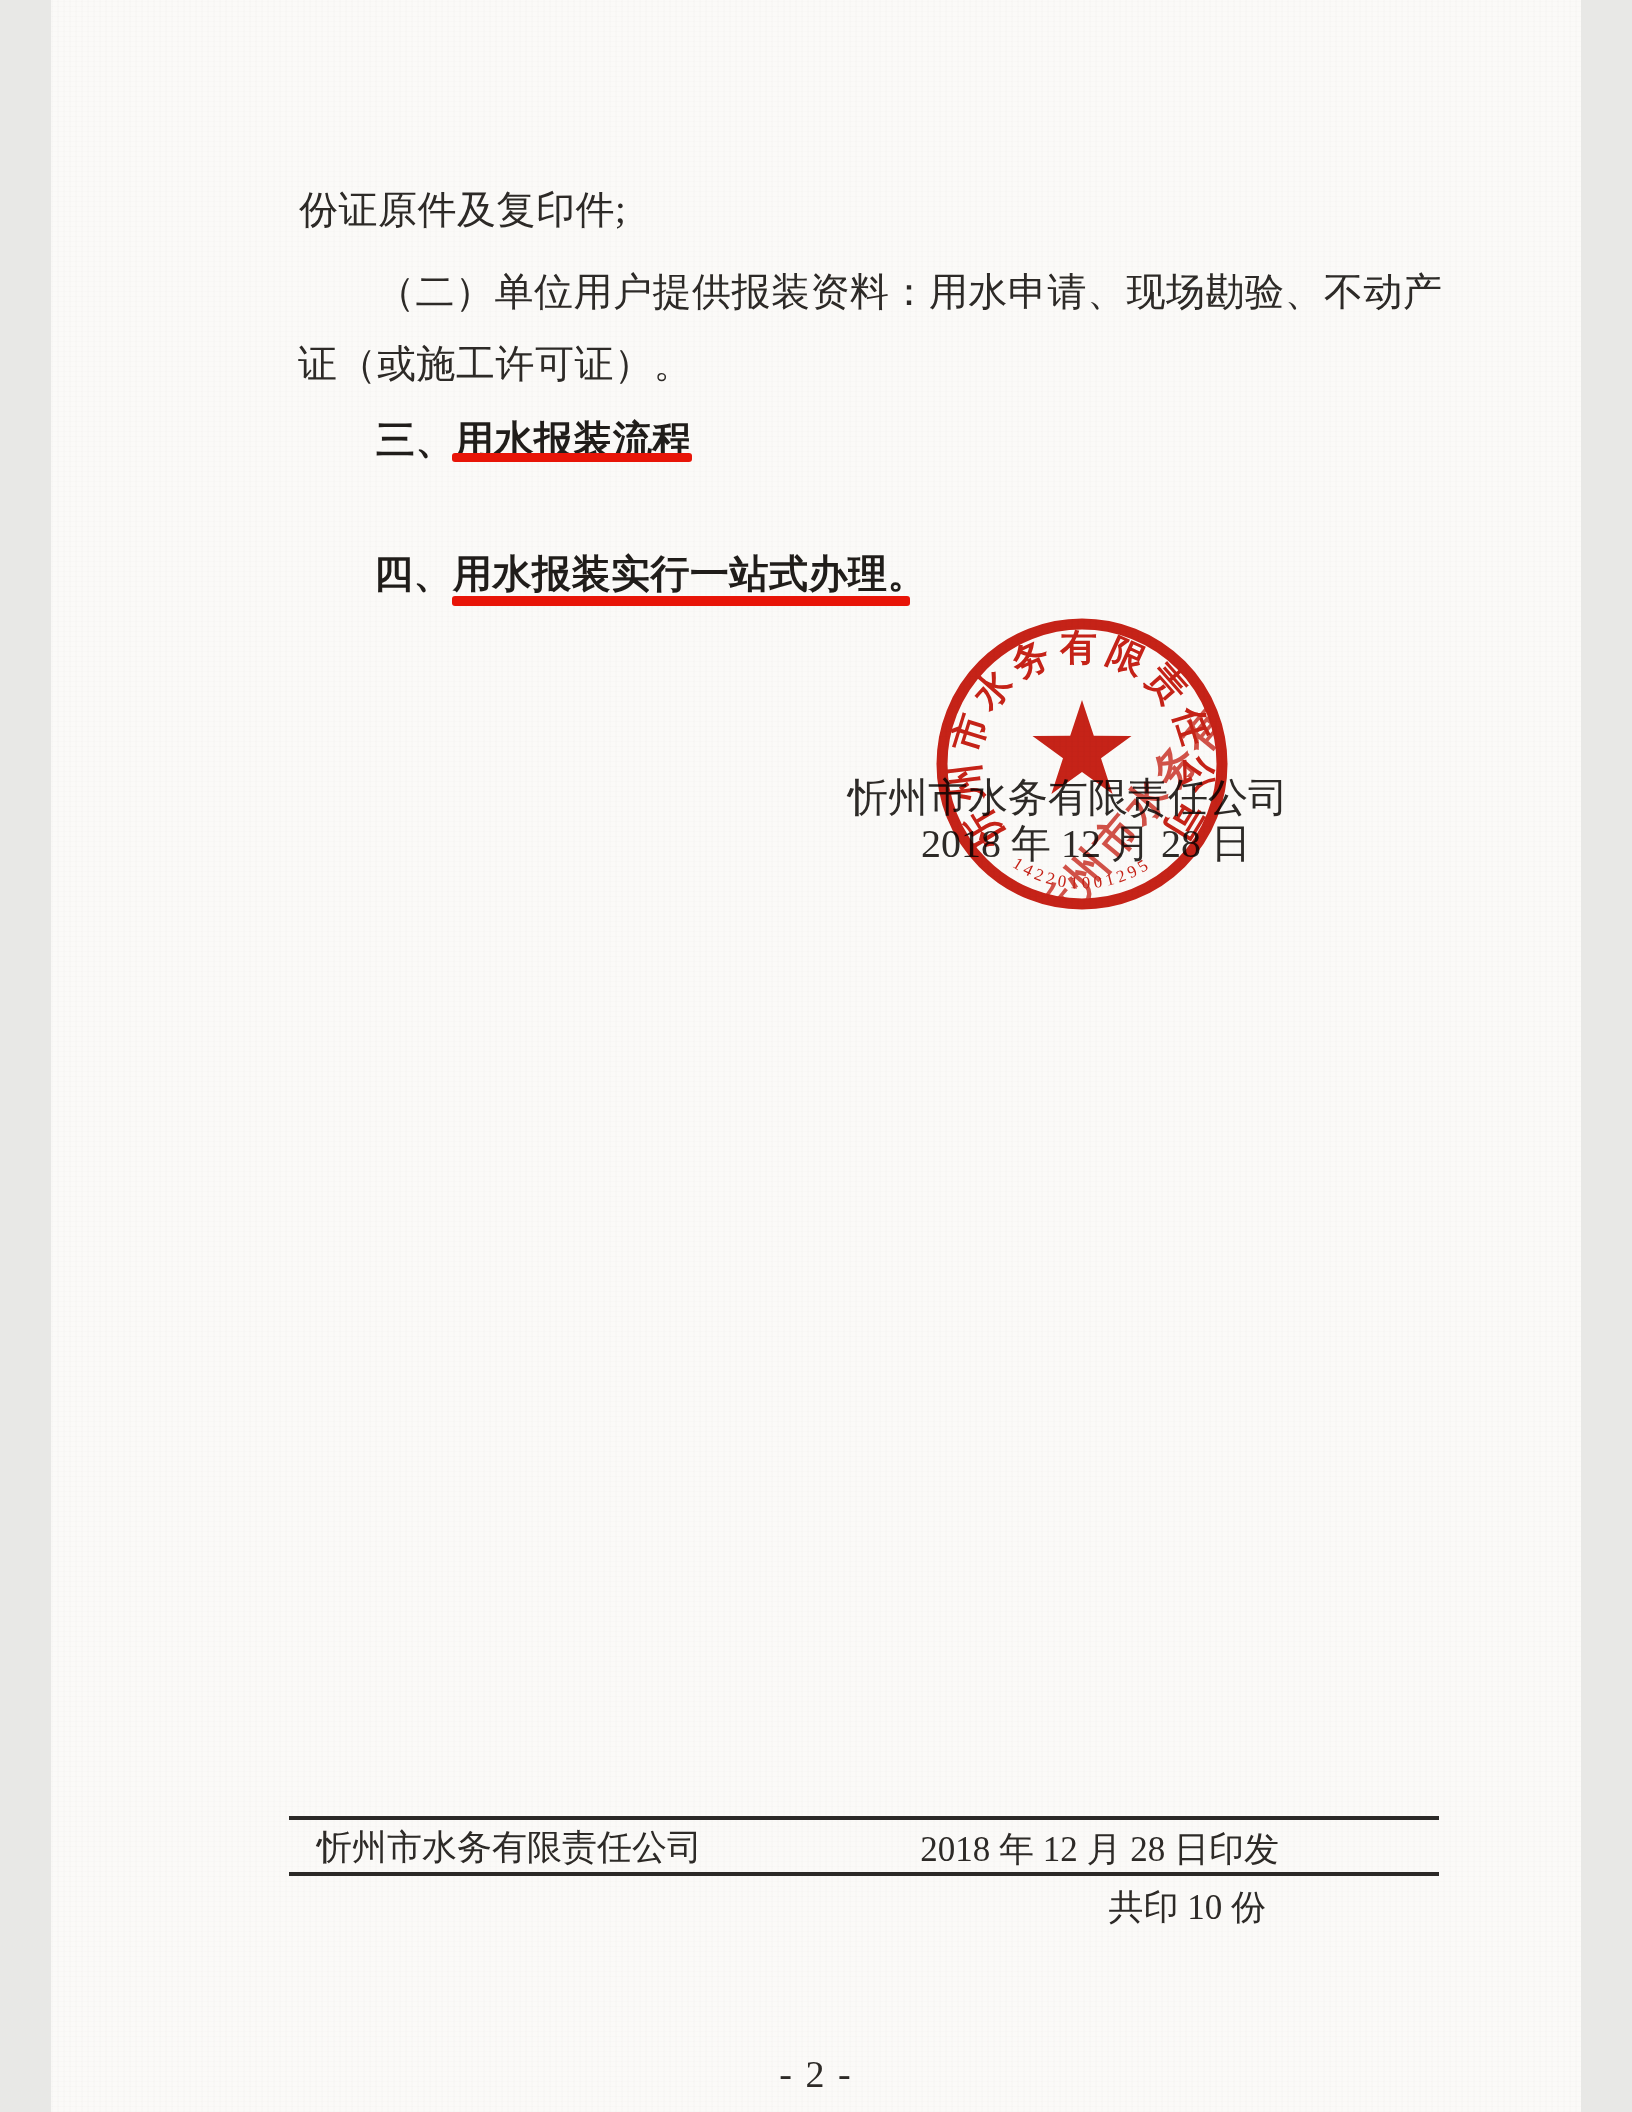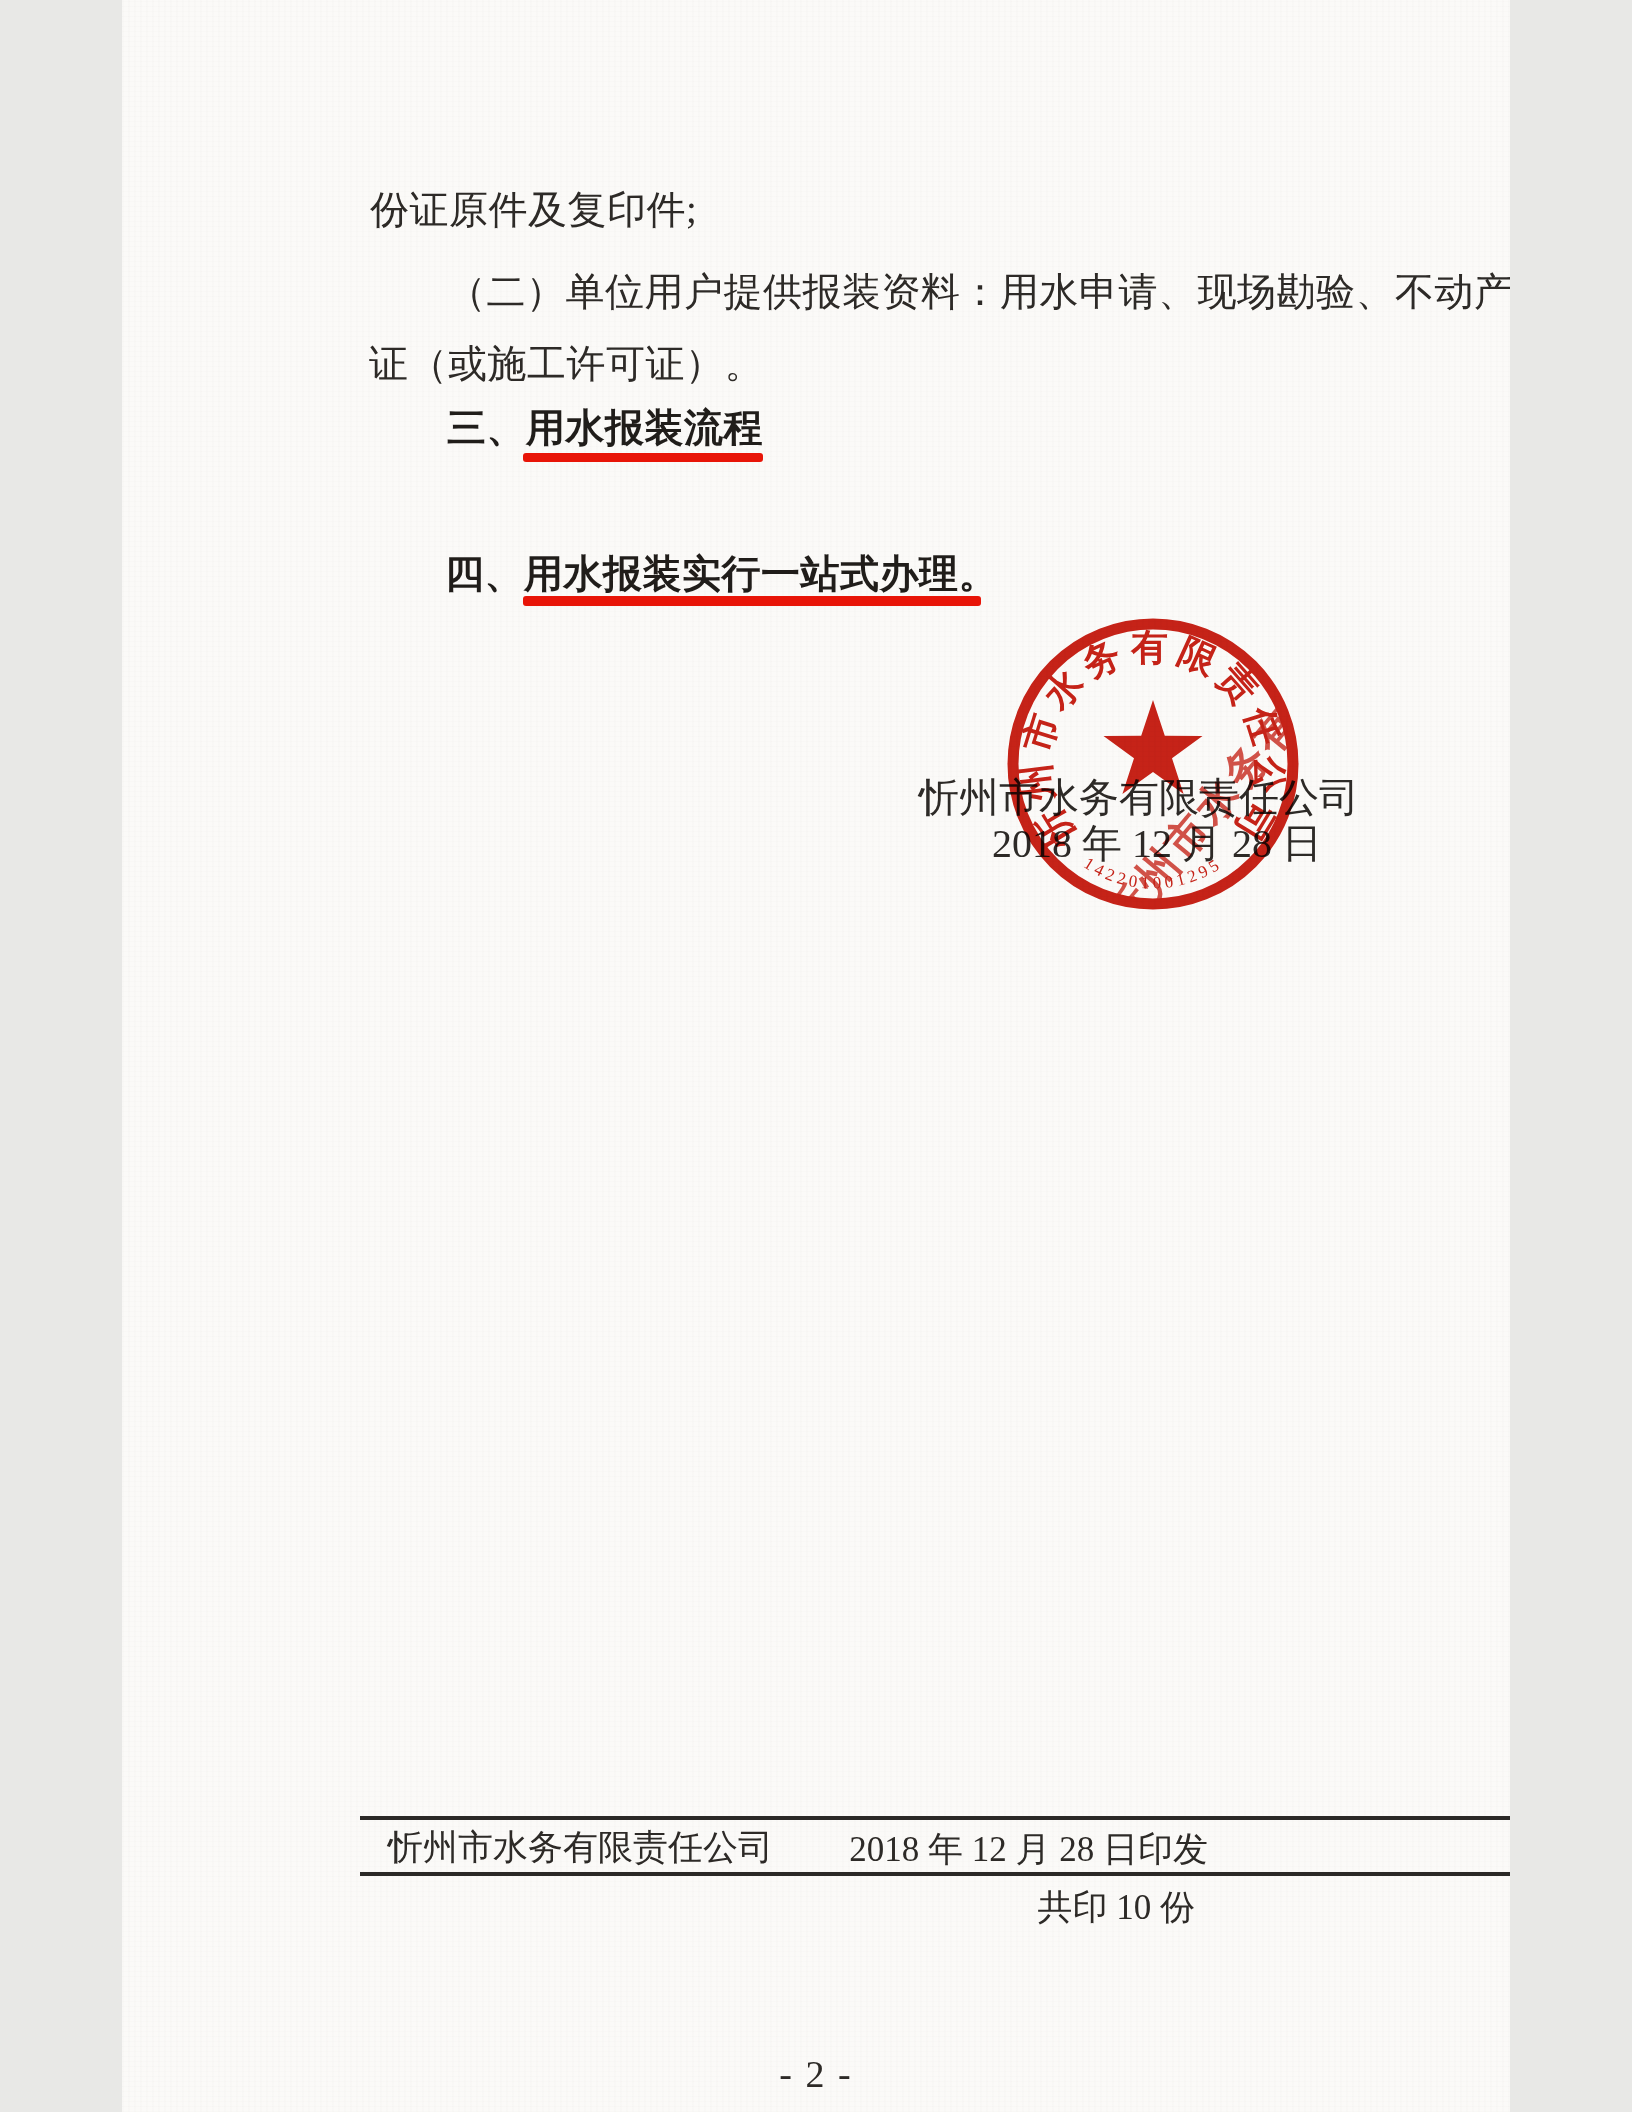--- a/index.html
+++ b/index.html
@@ -1,18 +1,18 @@
 <!DOCTYPE html>
 <html><head>
 <meta charset="utf-8">
 <style>
   html,body{margin:0;padding:0;background:#e8e8e6;}
   .page{
     position:relative;
-    width:1388px;height:2112px;
+    width:1530px;height:2112px;
     margin:0 auto;
     background:#fbfaf8;
     background-image:repeating-linear-gradient(90deg, rgba(60,55,45,0.012) 0 2px, transparent 2px 6px),
                      repeating-linear-gradient(0deg, rgba(60,55,45,0.010) 0 1px, transparent 1px 5px);
     overflow:hidden;
     font-family:"Liberation Serif","DejaVu Serif",serif;
     color:#2d2a27;
   }
   .ln{
     position:absolute;
@@ -54,21 +54,21 @@
 </style>
 </head>
 <body>
 
 <div class="page">
 
   <p class="ln" style="left:248px;top:188px">份证原件及复印件;</p>
   <p class="ln" style="left:325px;top:270px">（二）单位用户提供报装资料：用水申请、现场勘验、不动产</p>
   <p class="ln" style="left:247px;top:342px">证（或施工许可证）。</p>
 
-  <p class="ln bold" style="left:325px;top:406px">三、用水报装流程</p>
+  <p class="ln bold" style="left:325px;top:418px">三、用水报装流程</p>
   <div class="redline" style="left:401px;top:453px;width:240px;height:9px"></div>
 
 
   <p class="ln bold" style="left:323px;top:552px">四、用水报装实行一站式办理。</p>
   <div class="redline" style="left:401px;top:596px;width:458px;height:10px"></div>
 
   <p class="sig" style="left:797px;top:770px">忻州市水务有限责任公司</p>
   <p class="sig" style="left:870px;top:816px">2018 年 12 月 28 日</p>
 
   <svg class="stamp" viewBox="0 0 330 330">

